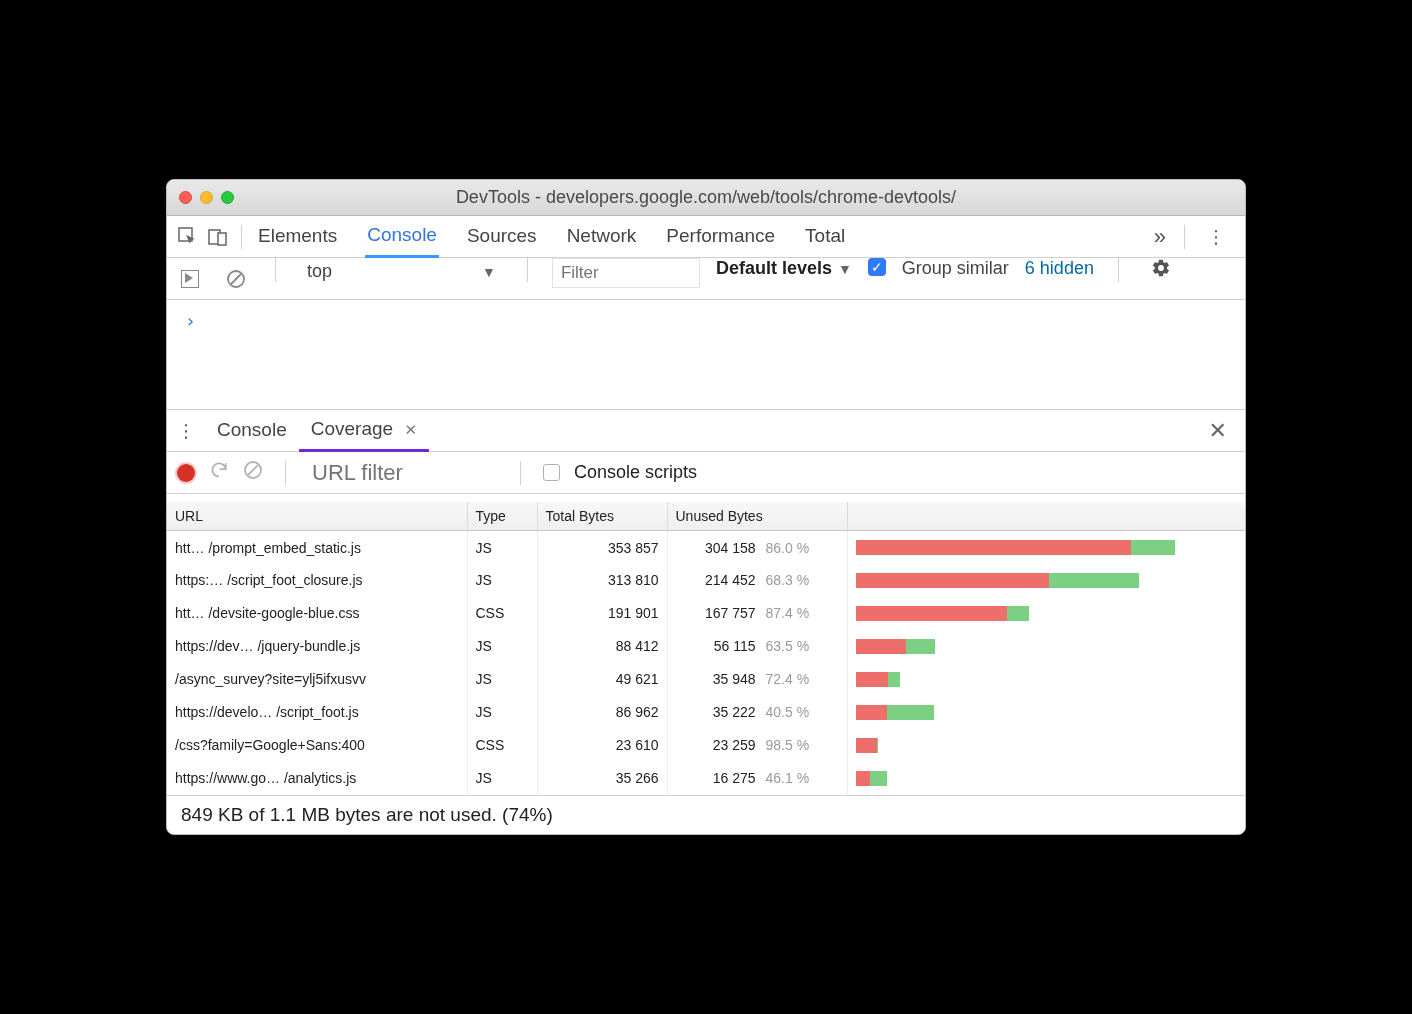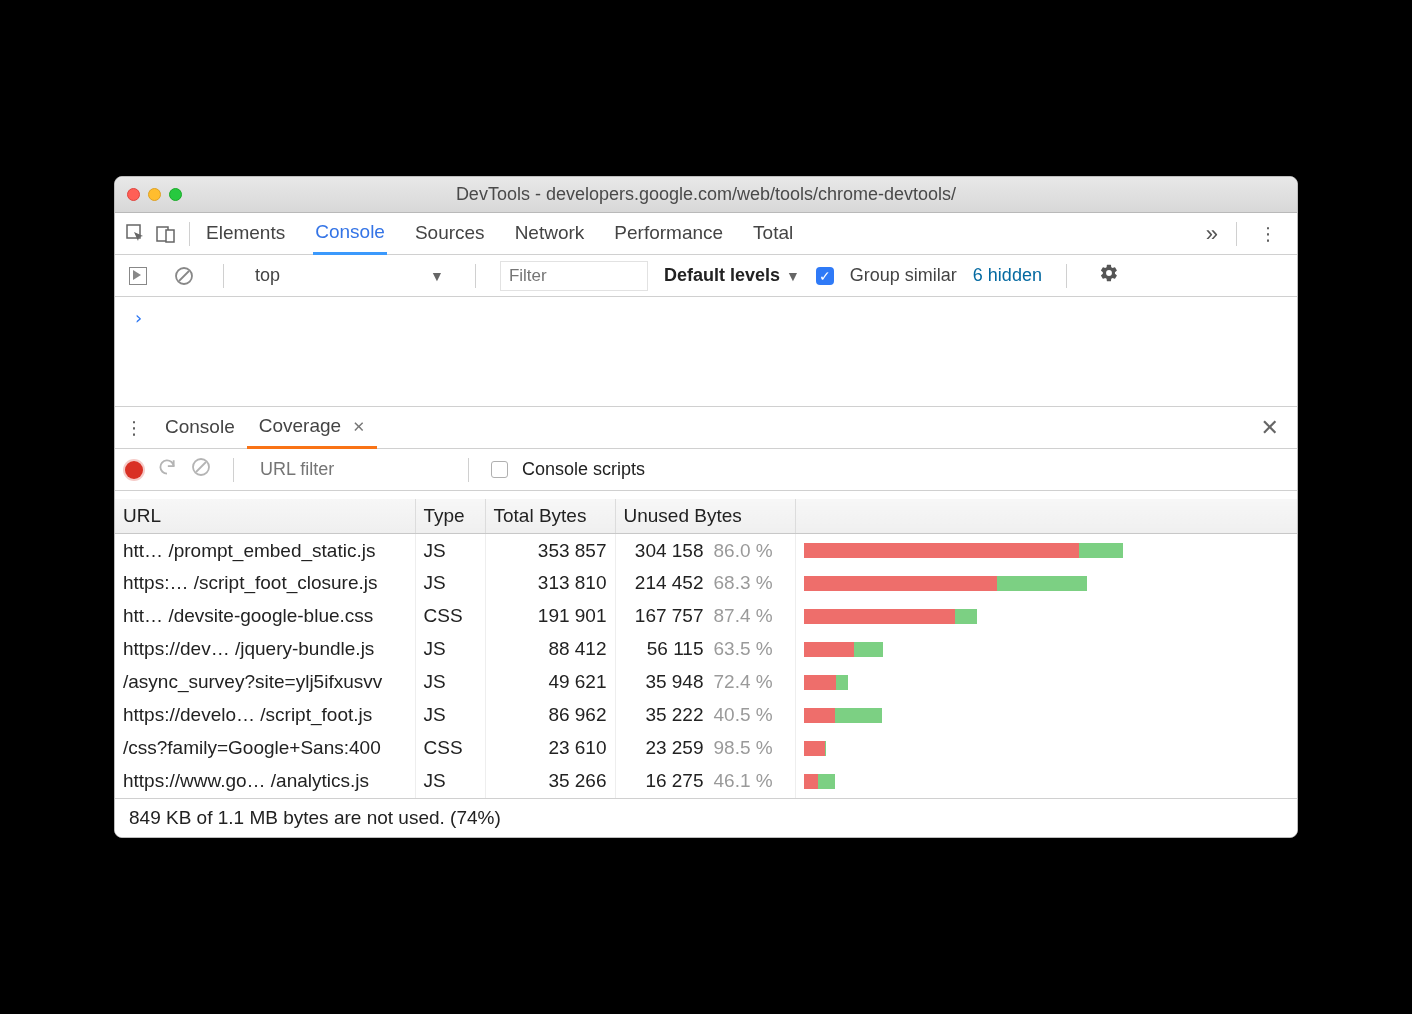--- a/index.html
+++ b/index.html
@@ -8,21 +8,21 @@
     width: 1412px;
     height: 1014px;
     font-family: -apple-system, BlinkMacSystemFont, "Helvetica Neue", Arial, sans-serif;
     font-size: 16px;
     color: #222;
     display: flex;
     align-items: center;
     justify-content: center;
   }
   .window {
-    width: 1184px;
+    width: 1080px;
     background: #fff;
     border-radius: 8px;
     box-shadow: 0 30px 60px rgba(0,0,0,0.5);
     overflow: hidden;
     border: 1px solid #bdbdbd;
   }
   .titlebar {
     height: 36px;
     background: linear-gradient(#e8e8e8, #d8d8d8);
     display: flex;
@@ -49,21 +49,21 @@
   .ib { width: 30px; height: 42px; display: flex; align-items:center; justify-content:center; color:#666; cursor:pointer; }
   .vsep { width: 1px; height: 24px; background: #d0d0d0; margin: 0 8px; }
   .tabs { display: flex; gap: 26px; padding-left: 6px; flex: 1; align-items: center; font-size: 19px; color: #444; }
   .tab { padding: 8px 2px 9px 2px; cursor: pointer; }
   .tab.active { color: #3474e6; border-bottom: 3px solid #3b99fc; }
   .moreTabs { padding: 0 10px; font-size: 22px; color: #555; cursor:pointer; }
   .kebab { padding: 0 14px; font-size: 18px; color: #555; cursor:pointer; }
   .consoleBar {
     height: 42px;
     display: flex;
-    align-items: center;
+    align-items: flex-start;
     border-bottom: 1px solid #d0d0d0;
     padding: 0 8px;
     gap: 16px;
     font-size: 18px;
     color: #444;
   }
   .playbox { width:18px; height:18px; border:1.5px solid #888; position:relative; }
   .playbox:after { content:""; position:absolute; left:3px; top:2px; border-left:8px solid #888; border-top:5px solid transparent; border-bottom:5px solid transparent; }
   .noIcon svg { display:block; }
   .ctxSel { display:flex; align-items:center; gap:150px; border:1px solid transparent; padding:2px 6px; }
@@ -72,32 +72,32 @@
   .levels { display:flex; align-items:center; gap:6px; color:#222; cursor:pointer;font-weight:bold; }
   .chk { width:18px; height:18px; border-radius:4px; background:#2f7af7; display:flex; align-items:center; justify-content:center; color:#fff; font-size:14px; }
   .hiddenCount { color:#0369a1; }
   .gear { padding:0 8px; color:#555; cursor:pointer; }
   .consoleBody { height: 110px; padding: 10px 18px; border-bottom: 1px solid #d0d0d0; }
   .prompt { color:#2a75f3; font-family: Menlo, monospace; font-size:18px; }
   .drawerTabs {
     height: 42px; display:flex; align-items:center; border-bottom:1px solid #d0d0d0; padding:0 6px; font-size:19px;
   }
   .drawerTabs .dtab { padding: 8px 12px 9px 12px; cursor:pointer; color:#444; position:relative; }
-  .drawerTabs .dtab.active { border-bottom: 3px solid #f97316; }
+  .drawerTabs .dtab.active { border-bottom: 3px solid #6d28d9; }
   .drawerTabs .dtab .x { font-size:15px; color:#777; margin-left:6px; }
   .drawerTabs .spacer { flex:1; }
   .closeX { font-size:22px; color:#666; padding:0 12px; cursor:pointer; }
   .coverageToolbar {
     height: 42px; display:flex; align-items:center; border-bottom:1px solid #d0d0d0; padding:0 10px; gap:14px; font-size:18px;
   }
   .recDot { width:18px; height:18px; border-radius:50%; background:#d93025; box-shadow: 0 0 0 2px rgba(217,48,37,0.25); }
   .grayIcon { color:#ababab; }
-  .urlFilter { border:none; outline:none; color:#aaa; font-size:18px; padding:2px 4px; width:190px; }
+  .urlFilter { border:none; outline:none; color:#aaa; font-size:22px; padding:2px 4px; width:190px; }
   .chkbox { width:17px; height:17px; border:1.5px solid #b0b0b0; border-radius:3px; }
-  table.cov { width:100%; border-collapse: collapse; font-size:19px;margin-top:8px; }
+  table.cov { width:100%; border-collapse: collapse; font-size:14px;margin-top:8px; }
   table.cov th { text-align:left; font-weight:400; background: linear-gradient(#f7f7f7,#efefef); border-bottom:1px solid #c8c8c8; border-right:1px solid #dcdcdc; padding:6px 8px; color:#222; }
   table.cov th:last-child { border-right:none; }
   table.cov td { padding:4px 8px; border-right:1px solid #eee; white-space:nowrap; vertical-align:middle; }
   table.cov td:last-child { border-right:none; }
   table.cov tr.row td { height:33px; }
   .col-url { width:300px; overflow:hidden; text-overflow:ellipsis; }
   .col-type { width:70px; }
   .col-total { width:130px; text-align:right; font-variant-numeric: tabular-nums; }
   .col-unused { width:180px; white-space:nowrap; }
   .unused-num { display:inline-block; width:80px; text-align:right; }

